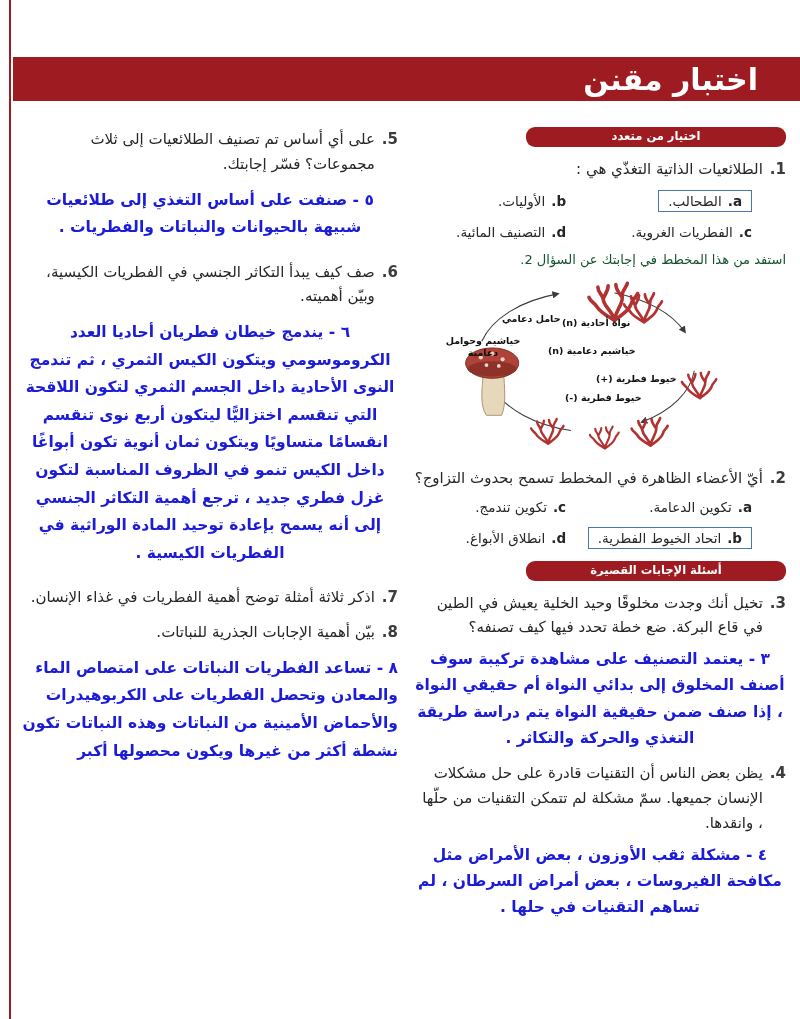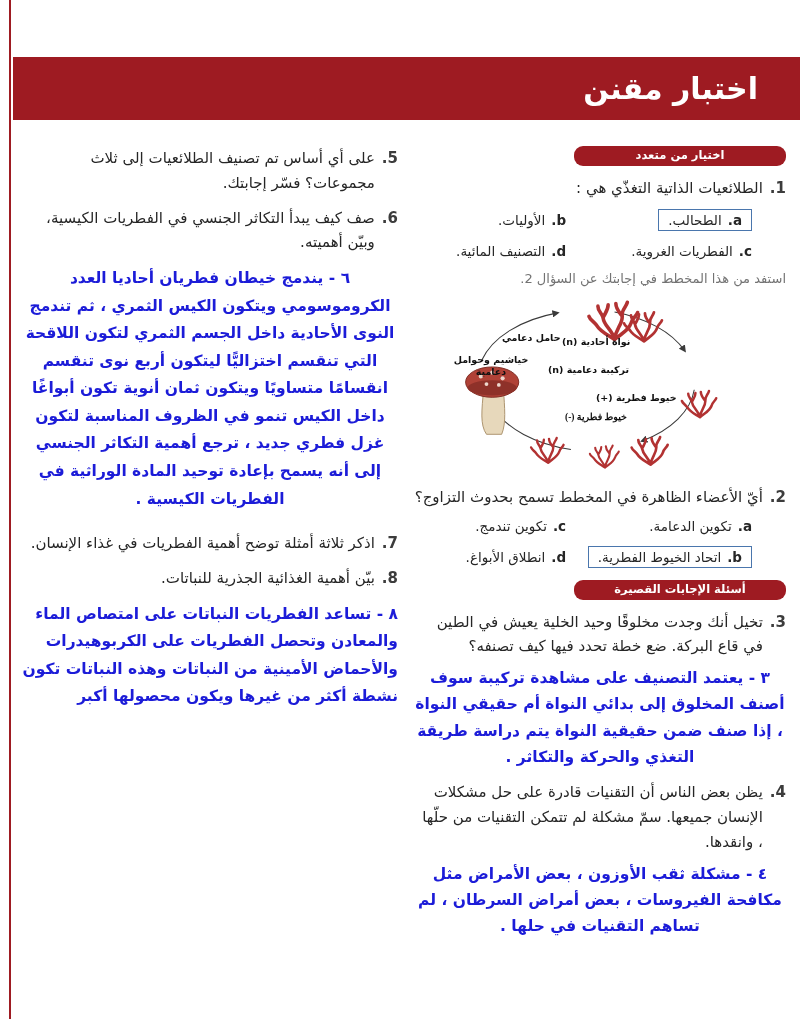--- a/index.html
+++ b/index.html
@@ -8,41 +8,41 @@
     --box-blue:#4a76ad;
   }
   *{margin:0;padding:0;box-sizing:border-box;}
   html,body{background:#fff;}
   body{
     width:800px;height:1019px;overflow:hidden;position:relative;
     direction:rtl;color:#222;
     font-family:"DejaVu Sans",sans-serif;
   }
   .left-rule{position:absolute;left:9px;top:0;bottom:0;width:2px;background:var(--brand-red);}
-  .header-bar{margin:57px 0 0 13px;height:63px;background:var(--brand-red);display:flex;align-items:center;}
+  .header-bar{margin:57px 0 0 13px;height:44px;background:var(--brand-red);display:flex;align-items:center;}
   .header-title{color:#fff;font-size:30px;font-weight:bold;padding-right:42px;letter-spacing:1px;}
   .content{display:flex;gap:16px;padding:26px 14px 0 22px;align-items:flex-start;}
   .col-mc{width:372px;flex:none;}
   .col-qa{flex:1;min-width:0;}
   .banner{
     background:var(--brand-red);color:#fff;font-size:11.5px;font-weight:bold;
-    width:212px;text-align:center;padding:2px 8px 4px;border-radius:9px;margin-bottom:10px;
+    width:260px;text-align:center;padding:2px 8px 4px;border-radius:9px;margin-bottom:10px;
   }
   .banner.second{margin-top:4px;}
   .q{display:flex;gap:7px;font-size:15px;line-height:1.65;color:#262626;margin-bottom:6px;}
   .qnum{font-weight:bold;color:#3c3c3c;flex:none;}
   .qtext{flex:1;}
   .opt-grid{
     display:grid;grid-template-columns:55% 45%;row-gap:12px;align-items:center;
     padding:2px 34px 2px 0;margin-bottom:10px;font-size:13.5px;color:#262626;
   }
   .opt{display:flex;gap:6px;align-items:baseline;width:fit-content;}
   .opt .olet{font-weight:bold;}
   .opt.boxed{border:1.6px solid var(--box-blue);padding:2px 9px;align-items:center;}
-  .hint{font-size:13px;color:#737373;margin-bottom:6px;}
+  .hint{font-size:13px;color:#14532d;margin-bottom:6px;}
   .diagram{position:relative;width:292px;height:185px;margin:0 52px 8px 0;}
   .diagram svg{position:absolute;inset:0;}
   .dlabel{position:absolute;font-size:9.5px;font-weight:bold;color:#111;white-space:nowrap;direction:rtl;}
   .dlabel.wrap{white-space:normal;width:78px;text-align:center;line-height:1.25;}
   .answer{
     color:var(--answer-blue);font-weight:bold;font-size:15.5px;line-height:1.7;
     text-align:center;white-space:pre-line;margin-bottom:10px;
   }
   .answer.align-right{text-align:right;}
   .col-qa .q{margin-bottom:10px;}
@@ -121,24 +121,24 @@
           <circle cx="37" cy="89" r="2.2" fill="#edd7cd"></circle>
           <circle cx="49" cy="85" r="2.2" fill="#edd7cd"></circle>
           <circle cx="60" cy="91" r="2.2" fill="#edd7cd"></circle>
           <circle cx="43" cy="97" r="2" fill="#edd7cd"></circle>
           <circle cx="56" cy="98" r="2" fill="#edd7cd"></circle>
         </g>
       </svg>
 
       <div class="dlabel" style="left:60px;top:40px;">حامل دعامي</div>
       <div class="dlabel" style="left:120px;top:44px;">نواة أحادية (n)</div>
-      <div class="dlabel" style="left:106px;top:72px;">تركيبة دعامية (n)</div>
-      <div class="dlabel wrap" style="left:10px;top:62px;">خياشيم وحوامل دعامية</div>
+      <div class="dlabel" style="left:106px;top:72px;">خياشيم دعامية (n)</div>
+      <div class="dlabel wrap" style="left:2px;top:62px;">خياشيم وحوامل دعامية</div>
       <div class="dlabel" style="left:118px;top:100px;margin-left:36px;">خيوط فطرية (+)</div>
-      <div class="dlabel" style="left:123px;top:119px;font-family:Liberation Serif, serif;">خيوط فطرية (-)</div>
+      <div class="dlabel" style="left:123px;top:119px;">خيوط فطرية (-)</div>
     </figure>
 
     <div class="q">
       <span class="qnum">2.</span>
       <span class="qtext">أيّ الأعضاء الظاهرة في المخطط تسمح بحدوث التزاوج؟</span>
     </div>
 
     <div class="opt-grid">
       <div class="opt">
         <span class="olet">a.</span>
@@ -173,33 +173,34 @@
     <div class="answer">٤ - مشكلة ثقب الأوزون ، بعض الأمراض مثل مكافحة الفيروسات ، بعض أمراض السرطان ، لم تساهم التقنيات في حلها .</div>
 
   </section>
 
   <section class="col-qa">
 
     <div class="q">
       <span class="qnum">5.</span>
       <span class="qtext">على أي أساس تم تصنيف الطلائعيات إلى ثلاث مجموعات؟ فسّر إجابتك.</span>
     </div>
+    <div class="answer">٥ - صنفت على أساس التغذي إلى طلائعيات شبيهة بالحيوانات والنباتات والفطريات .</div>
 
     <div class="q">
       <span class="qnum">6.</span>
       <span class="qtext">صف كيف يبدأ التكاثر الجنسي في الفطريات الكيسية، وبيّن أهميته.</span>
     </div>
     <div class="answer">٦ - يندمج خيطان فطريان أحاديا العدد الكروموسومي ويتكون الكيس الثمري ، ثم تندمج النوى الأحادية داخل الجسم الثمري لتكون اللاقحة التي تنقسم اختزاليًّا ليتكون أربع نوى تنقسم انقسامًا متساويًا ويتكون ثمان أنوية تكون أبواغًا داخل الكيس تنمو في الظروف المناسبة لتكون غزل فطري جديد ، ترجع أهمية التكاثر الجنسي إلى أنه يسمح بإعادة توحيد المادة الوراثية في الفطريات الكيسية .</div>
 
     <div class="q">
       <span class="qnum">7.</span>
       <span class="qtext">اذكر ثلاثة أمثلة توضح أهمية الفطريات في غذاء الإنسان.</span>
     </div>
 
     <div class="q">
       <span class="qnum">8.</span>
-      <span class="qtext">بيّن أهمية الغذائية الجذرية للنباتات.</span>
+      <span class="qtext">بيّن أهمية الإجابات الجذرية للنباتات.</span>
     </div>
     <div class="answer align-right">٨ - تساعد الفطريات النباتات على امتصاص الماء والمعادن وتحصل الفطريات على الكربوهيدرات والأحماض الأمينية من النباتات وهذه النباتات تكون نشطة أكثر من غيرها ويكون محصولها أكبر</div>
 
   </section>
 
 </main>
 
 </body></html>

